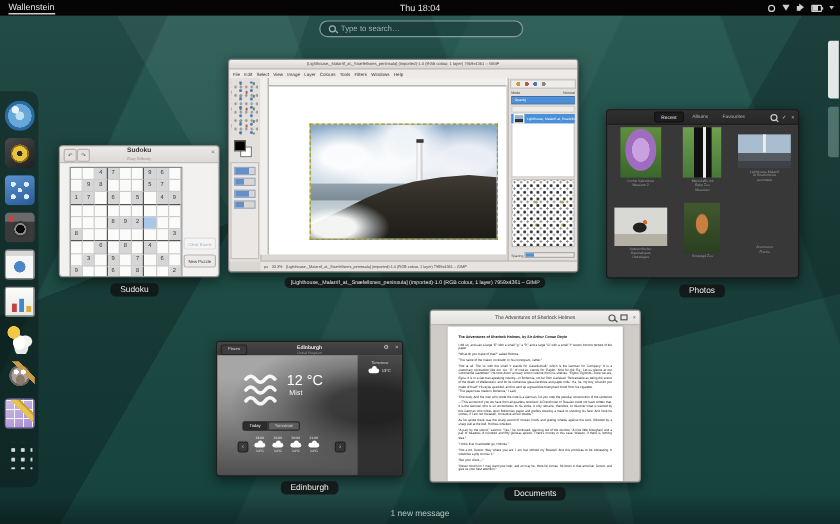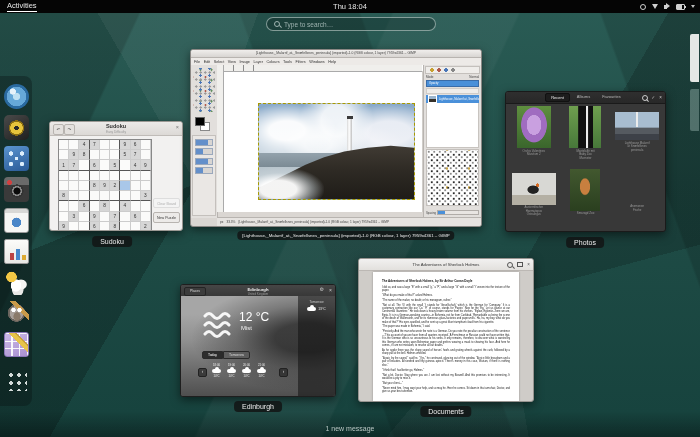--- a/index.html
+++ b/index.html
@@ -256,21 +256,21 @@
   .pill-gimp{font-size:4.4px !important;padding:2px 5px !important;}
 </style>
 </head>
 <body>
 
 <div class="screen">
   <div class="wallpaper"></div>
   <div class="tray-shade"></div>
 
   <div class="topbar">
-    <span class="activities">Activities</span>
+    <span class="activities">Wallenstein</span>
     <span class="clock">Thu 18:04</span>
     <span class="status">
         <span class="si si-bluetooth-icon"></span>
         <span class="si si-network-icon"></span>
         <span class="si si-volume-icon"></span>
         <span class="si si-battery-icon"></span>
         <span class="si si-menu-caret-icon"></span>
       </span>
   </div>
 

